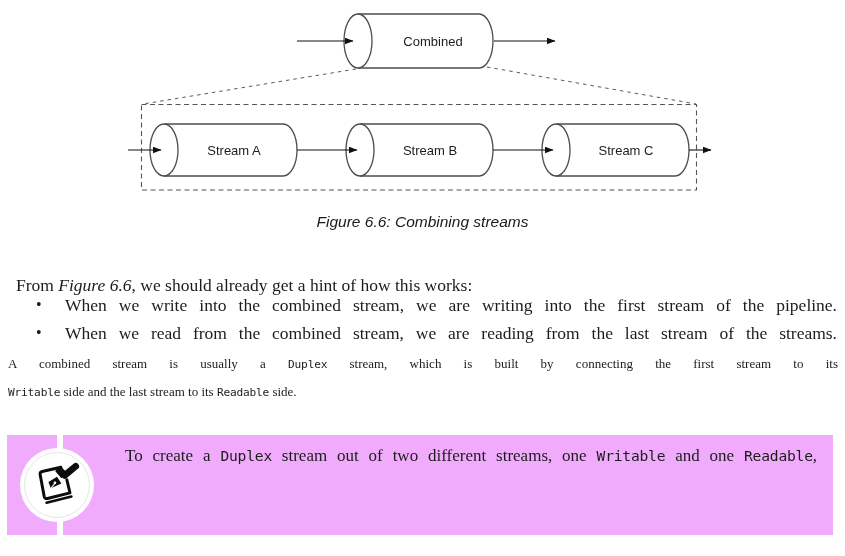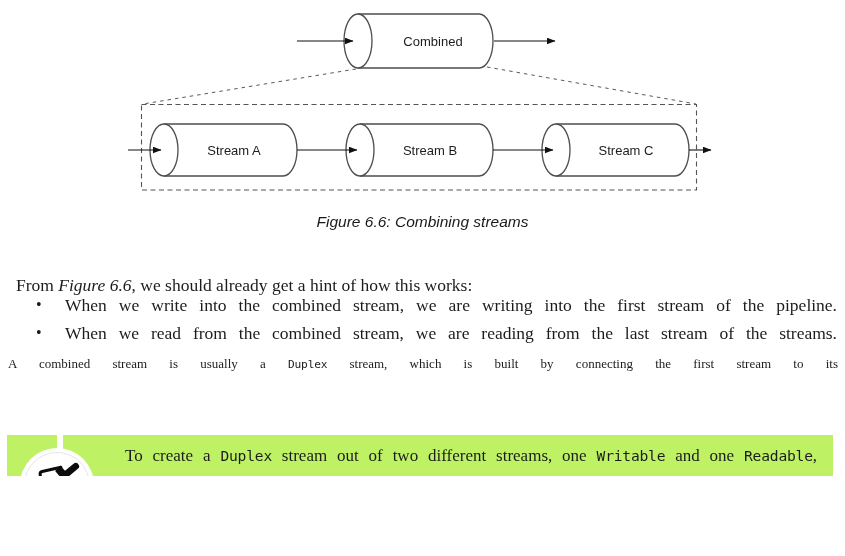--- a/index.html
+++ b/index.html
@@ -1,17 +1,17 @@
 <!DOCTYPE html>
 <html><head>
 <meta charset="utf-8">
 <style>
   html,body { margin:0; padding:0; background:#fff; }
   .page {
-    position:relative; width:845px; height:476px; background:#fff;
+    position:relative; width:845px; height:556px; background:#fff;
     font-family:"Liberation Serif", serif; color:#1c1c1c; overflow:hidden;
   }
   .diagram { position:absolute; top:0; left:0; }
   .diagram text {
     font-family:"Liberation Sans", sans-serif; font-size:13px; fill:#1d1d1d;
   }
   .caption {
     position:absolute; top:213px; left:0; width:845px; text-align:center;
     font-family:"Liberation Sans", sans-serif; font-style:italic;
     font-size:15.5px; color:#1a1a1a;
@@ -36,21 +36,21 @@
     font-size:13px; line-height:28px; height:28px; overflow:hidden;
     text-align:justify; text-align-last:justify;
   }
   .jline.last { text-align-last:left; }
   .mono {
     font-family:"DejaVu Sans Mono", monospace;
     font-size:0.86em; letter-spacing:-0.2px;
   }
   .note {
     position:absolute; left:7px; top:435px; width:826px; height:100px;
-    background:#bef264;
+    background:#f0abfc;
   }
   .note-strip { position:absolute; left:50px; top:0; bottom:0; width:6px; background:#fff; }
   .note-circle {
     position:absolute; left:13px; top:13px; width:74px; height:74px;
     border-radius:50%; background:#fff;
   }
   .note-circle::after {
     content:""; position:absolute; inset:4px; border:1.5px solid #e6e6e6;
     border-radius:50%;
   }
@@ -117,20 +117,21 @@
       <div class="bullet-text">When we write into the combined stream, we are writing into the first stream of the pipeline.</div>
     </div>
     <div class="bullet-row">
       <span class="bullet-dot">•</span>
       <div class="bullet-text">When we read from the combined stream, we are reading from the last stream of the streams.</div>
     </div>
   </div>
 
   <div class="para">
     <div class="jline"><span>A combined stream is usually a </span><span class="mono">Duplex</span><span> stream, which is built by connecting the first stream to its</span></div>
+    <div class="jline last"><span class="mono">Writable</span><span> side and the last stream to its </span><span class="mono">Readable</span><span> side.</span></div>
   </div>
 
   <div class="note">
     <div class="note-strip"></div>
     <div class="note-circle">
       <svg class="note-icon" width="46" height="46" viewBox="0 0 48 48">
         <g fill="none" stroke="#0c0c0c" stroke-linecap="round" stroke-linejoin="round">
           <path d="M27 6.5 L7.5 11 Q4.8 11.7 5.4 14.4 L9.6 37 Q10.2 39.8 13 39.1 L36.5 33.2 L33.2 19.5" stroke-width="3.1"></path>
           <path d="M12 43.5 L38 37" stroke-width="2.6"></path>
         </g>

